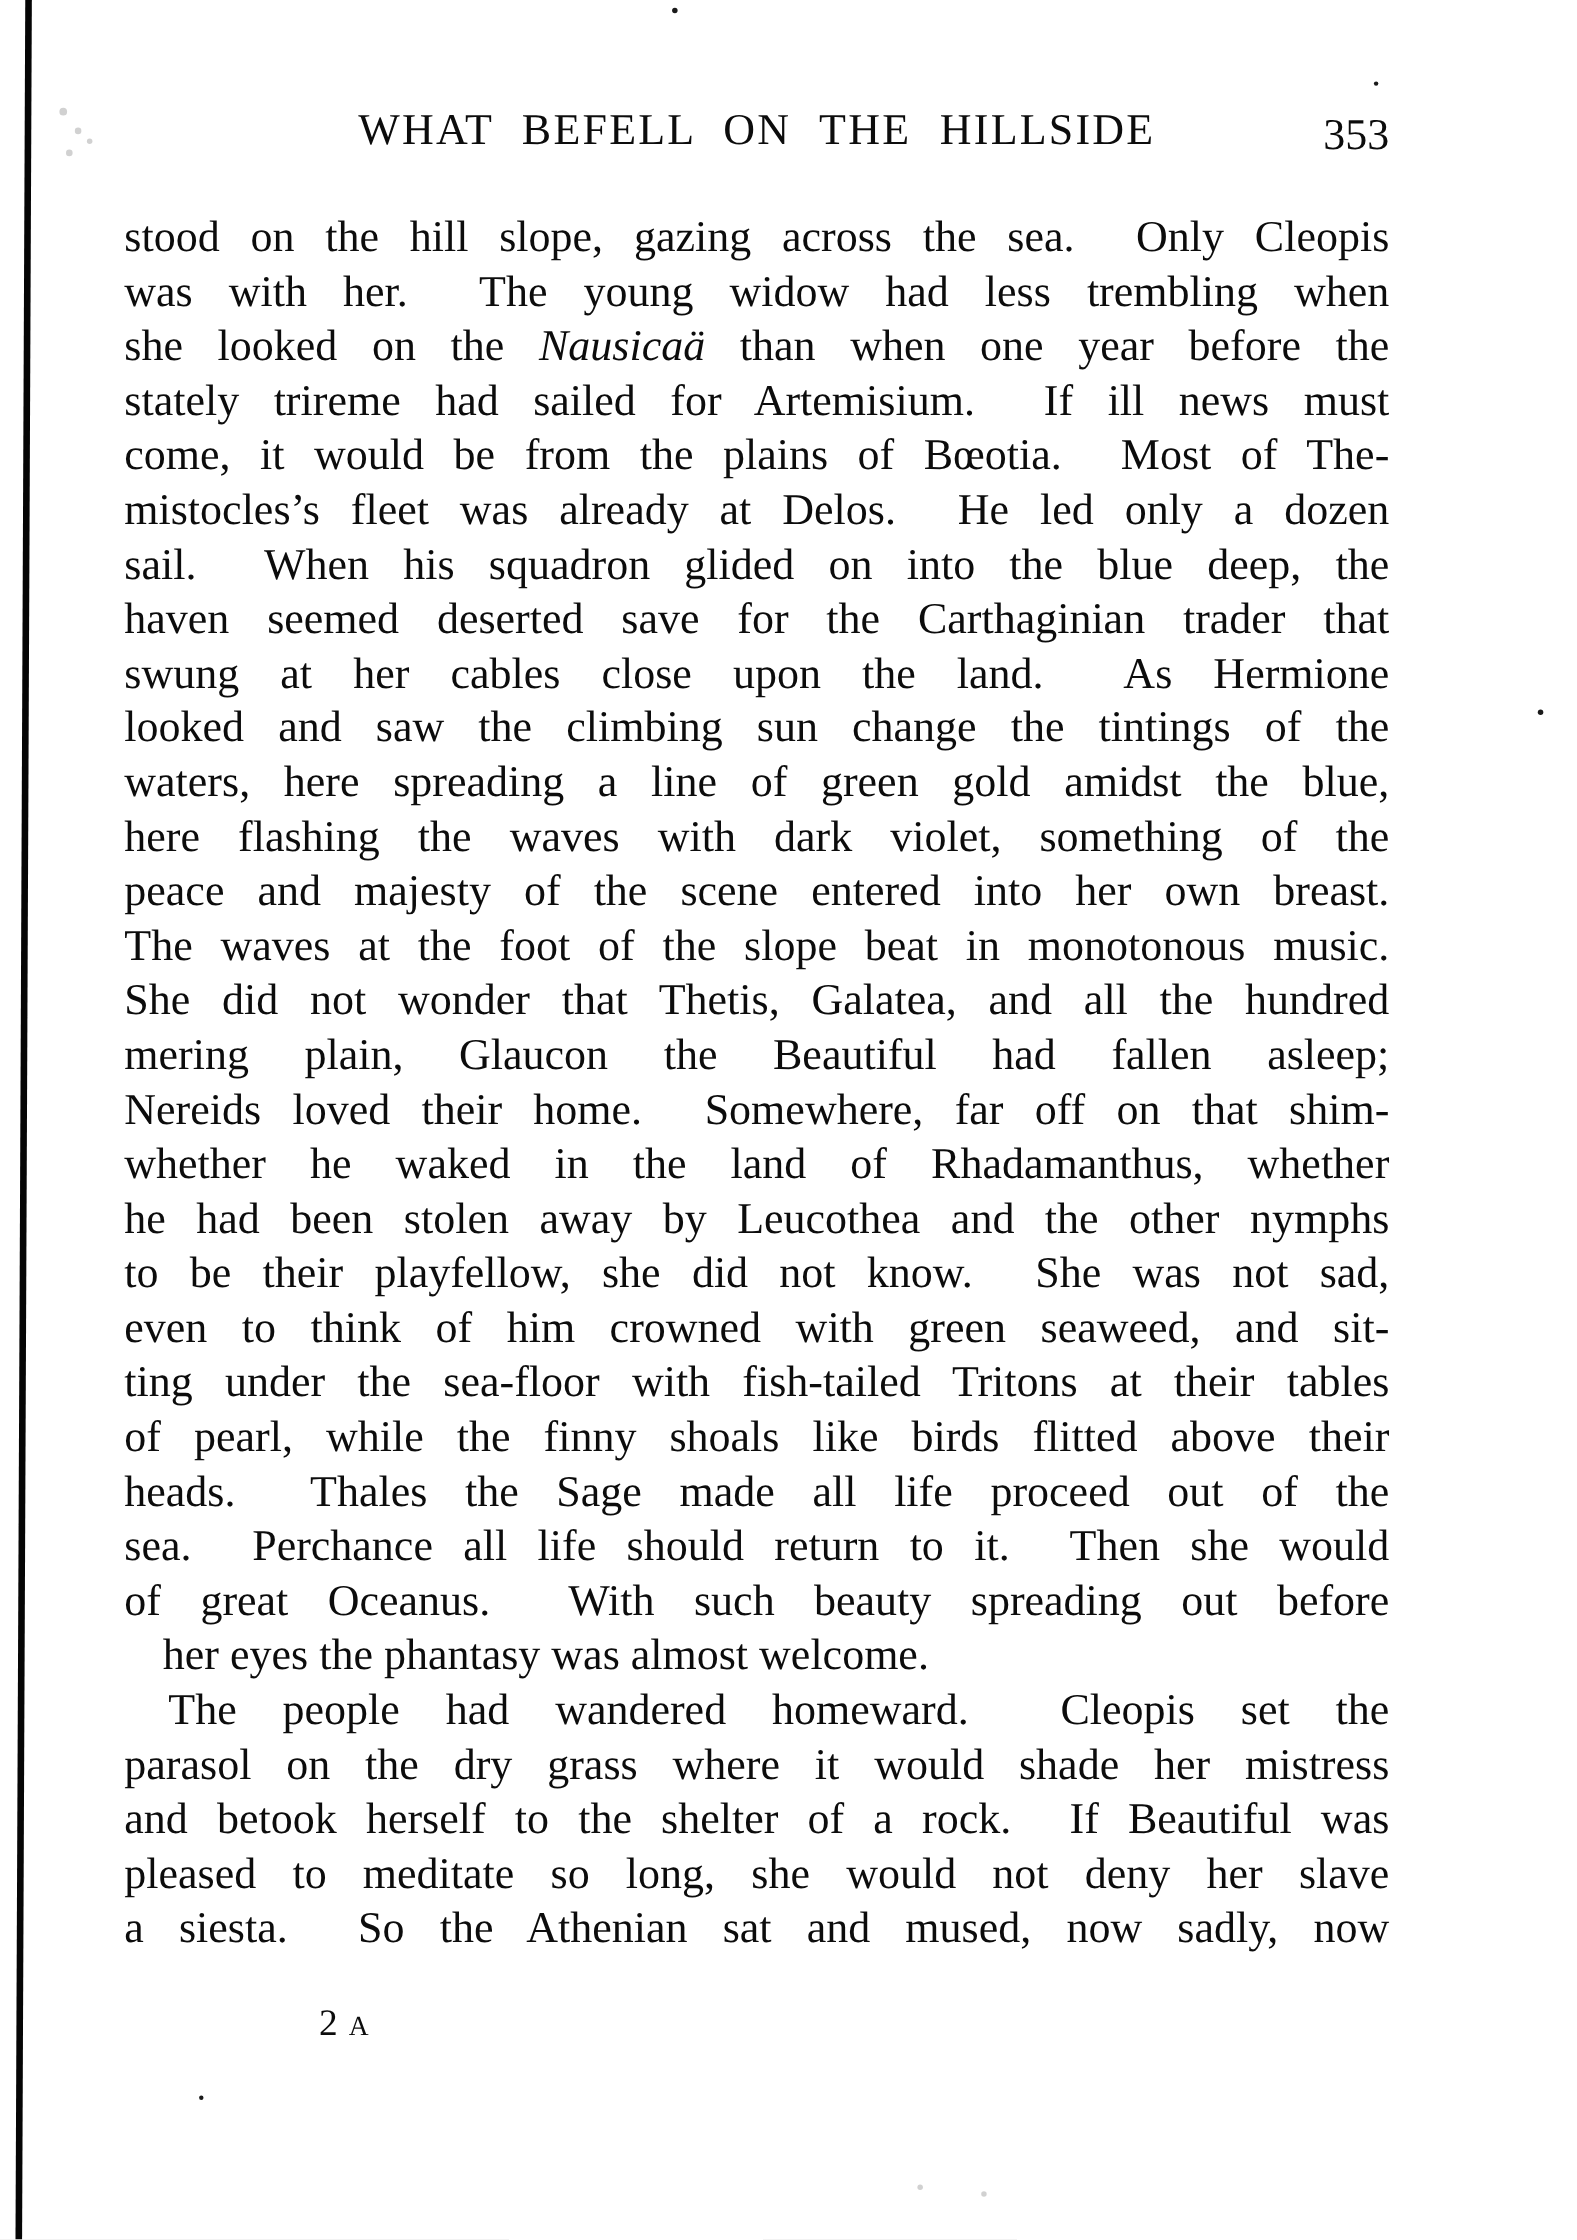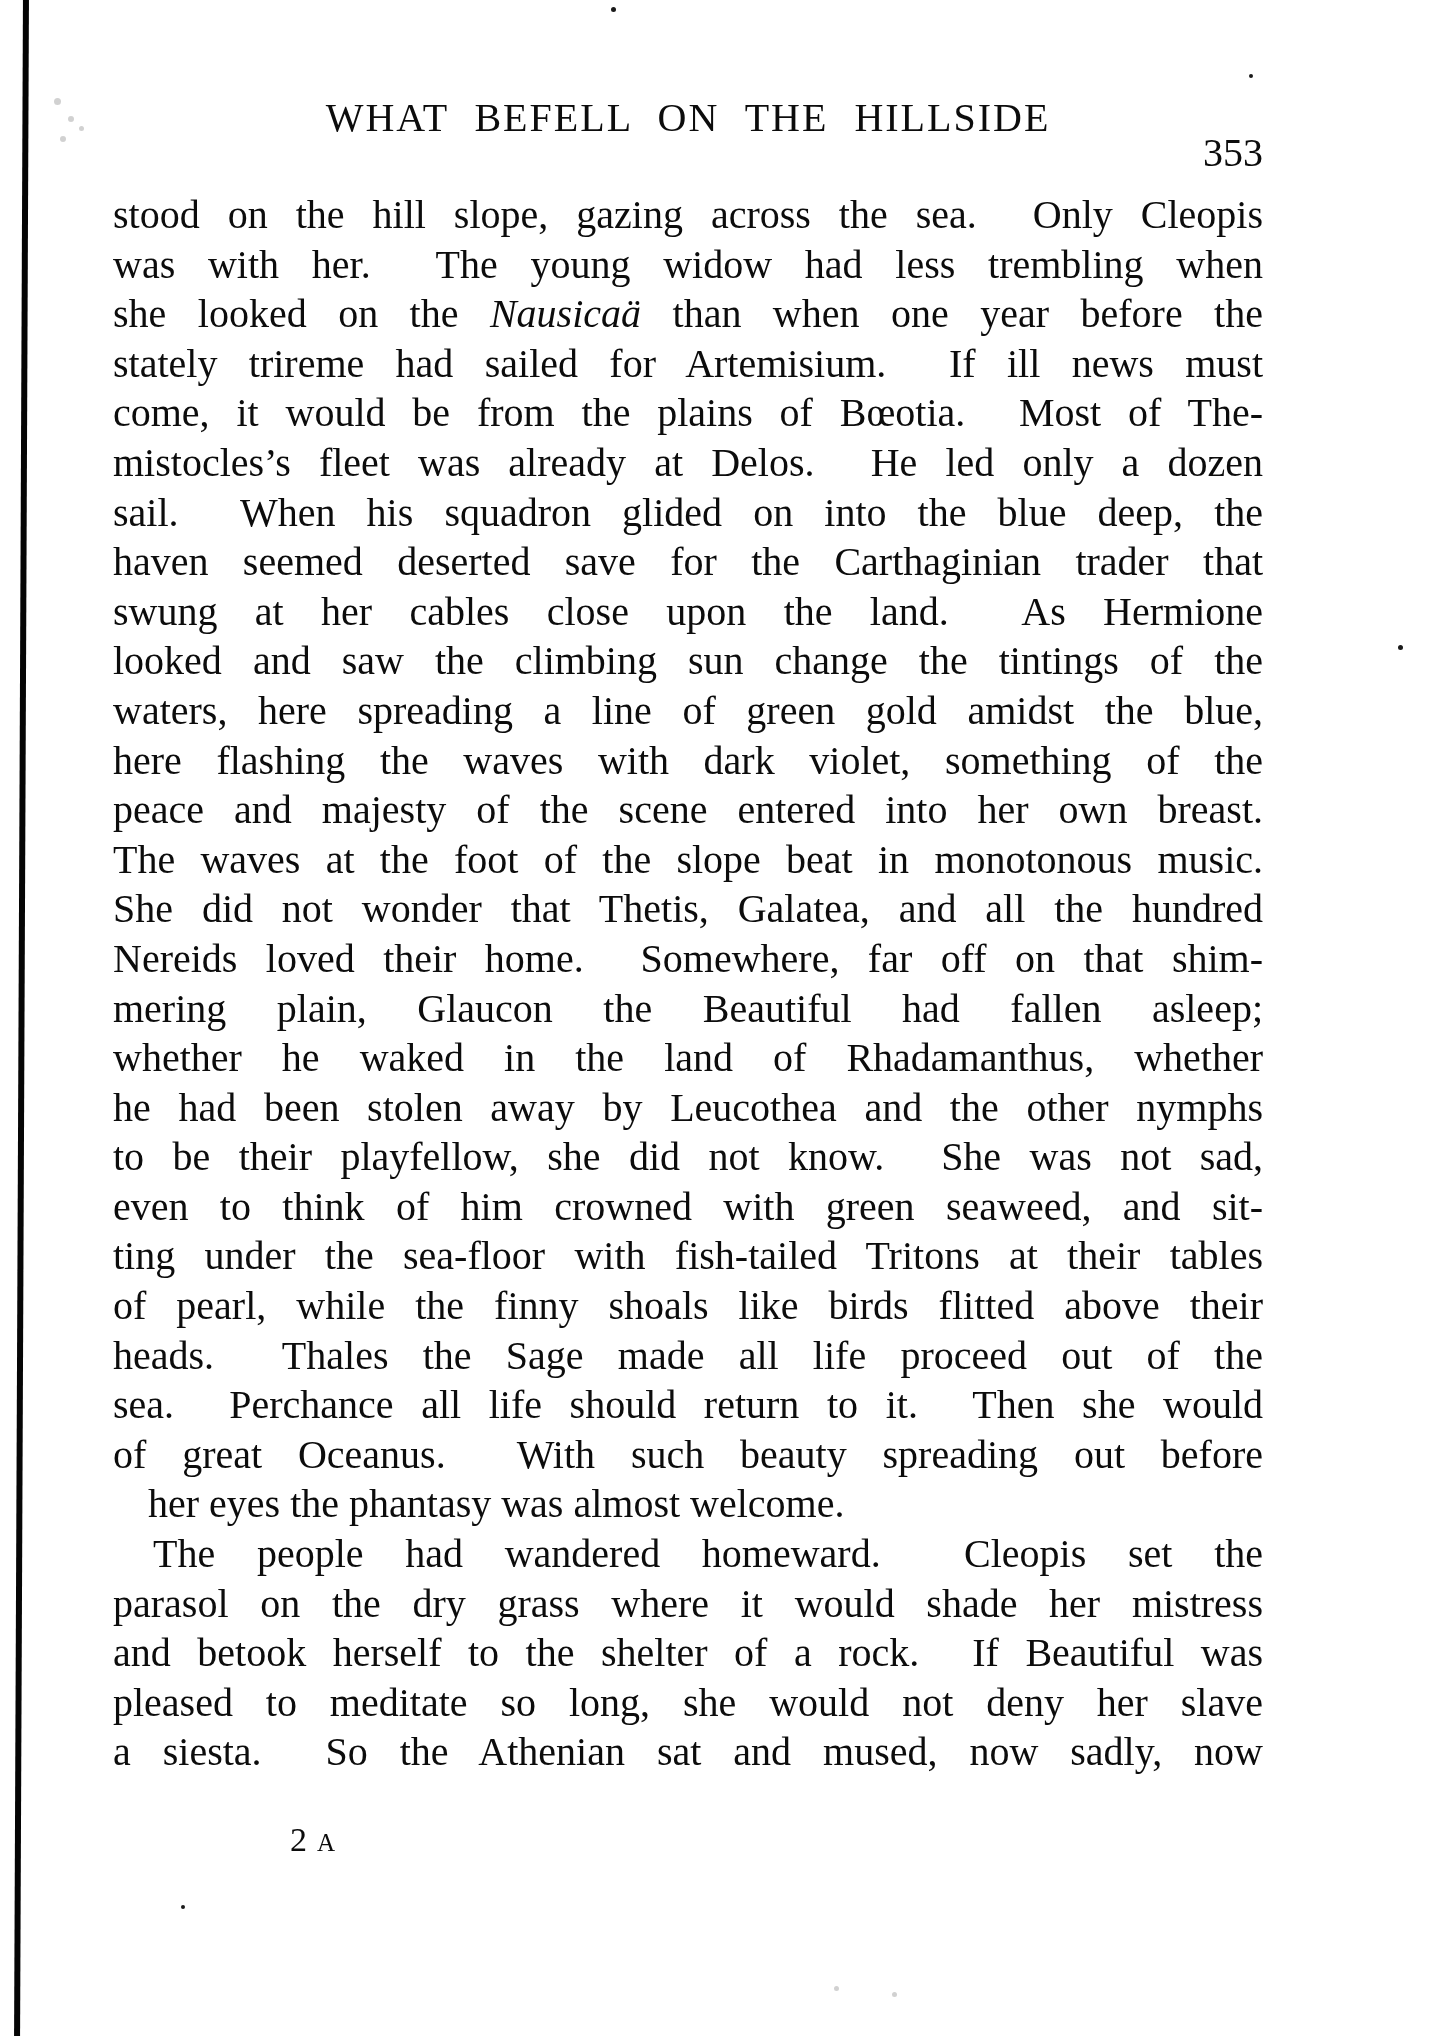--- a/index.html
+++ b/index.html
@@ -25,21 +25,21 @@
   }
   #running-title{
     position:absolute;left:0;right:0;top:0;
     text-align:center;
     font-size:40px;line-height:44px;
     letter-spacing:2px;word-spacing:14px;
     white-space:pre;
   }
   #page-number{
     position:absolute;right:0;top:4px;
-    font-size:40px;line-height:44px;margin-top:31px;
+    font-size:40px;line-height:44px;
   }
   
   #body-text{
     position:absolute;left:113px;top:190px;width:1150px;
   }
   .line{
     height:49.6px;line-height:49.6px;
     font-size:40px;
     text-align:justify;
     text-align-last:justify;
@@ -83,22 +83,22 @@
       <div class="line"><span>mistocles’s fleet was already at Delos.  He led only a dozen</span></div>
       <div class="line"><span>sail.  When his squadron glided on into the blue deep, the</span></div>
       <div class="line"><span>haven seemed deserted save for the Carthaginian trader that</span></div>
       <div class="line"><span>swung at her cables close upon the land.  As Hermione</span></div>
       <div class="line"><span>looked and saw the climbing sun change the tintings of the</span></div>
       <div class="line"><span>waters, here spreading a line of green gold amidst the blue,</span></div>
       <div class="line"><span>here flashing the waves with dark violet, something of the</span></div>
       <div class="line"><span>peace and majesty of the scene entered into her own breast.</span></div>
       <div class="line"><span>The waves at the foot of the slope beat in monotonous music.</span></div>
       <div class="line"><span>She did not wonder that Thetis, Galatea, and all the hundred</span></div>
+      <div class="line"><span>mering plain, Glaucon the Beautiful had fallen asleep;</span></div>
       <div class="line"><span>Nereids loved their home.  Somewhere, far off on that shim-</span></div>
-      <div class="line"><span>mering plain, Glaucon the Beautiful had fallen asleep;</span></div>
       <div class="line"><span>whether he waked in the land of Rhadamanthus, whether</span></div>
       <div class="line"><span>he had been stolen away by Leucothea and the other nymphs</span></div>
       <div class="line"><span>to be their playfellow, she did not know.  She was not sad,</span></div>
       <div class="line"><span>even to think of him crowned with green seaweed, and sit-</span></div>
       <div class="line"><span>ting under the sea-floor with fish-tailed Tritons at their tables</span></div>
       <div class="line"><span>of pearl, while the finny shoals like birds flitted above their</span></div>
       <div class="line"><span>heads.  Thales the Sage made all life proceed out of the</span></div>
       <div class="line"><span>sea.  Perchance all life should return to it.  Then she would</span></div>
       <div class="line"><span>of great Oceanus.  With such beauty spreading out before</span></div>
       <div class="line no-just"><span>her eyes the phantasy was almost welcome.</span></div>

